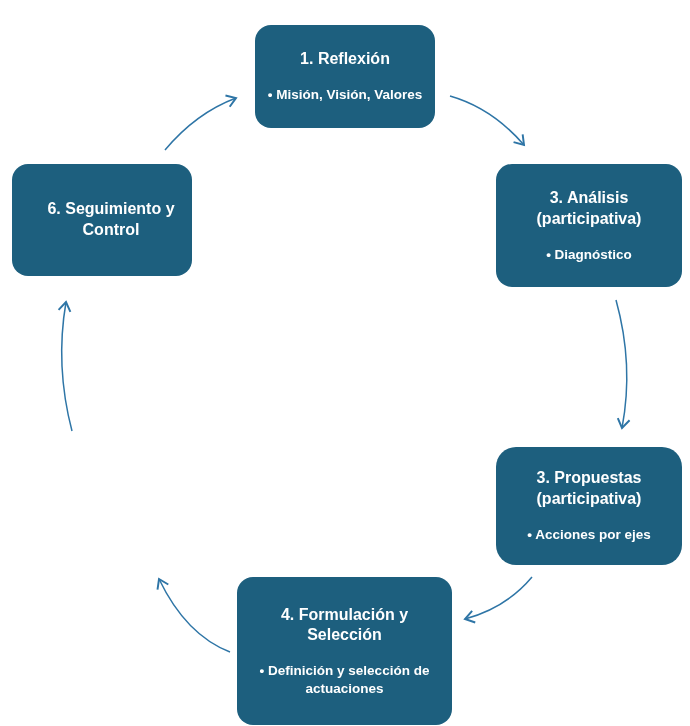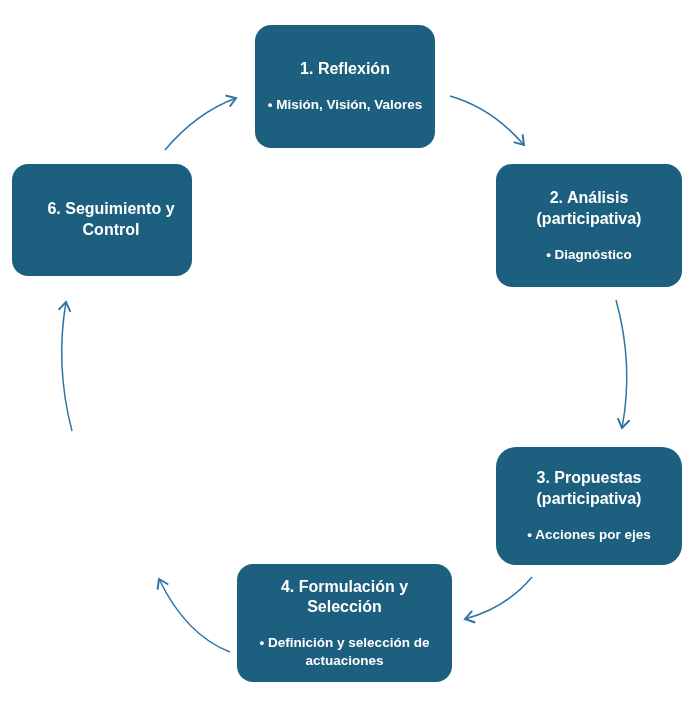--- a/index.html
+++ b/index.html
@@ -51,24 +51,24 @@
   .node-bullets{
     margin-top:14px;
   }
   .node-bullet{
     font-size:13.5px;
     font-weight:bold;
     line-height:1.3;
     margin-top:2px;
   }
   
-  .n1{left:255px; top:25px;  width:180px; height:123px;}
+  .n1{left:255px; top:25px;  width:180px; height:103px;}
   .n2{left:496px; top:164px; width:186px; height:123px;}
   .n3{left:496px; top:447px; width:186px; height:118px;border-radius:20px;}
-  .n4{left:237px; top:564px; width:215px; height:118px;}
+  .n4{left:237px; top:577px; width:215px; height:148px;}
   .n5{left:12px;  top:447px; width:180px; height:118px;}
   .n6{left:12px;  top:164px; width:180px; height:112px;padding-left:30px;}
 </style>
 </head>
 <body>
 
 <div class="canvas">
 
   <svg class="arrow-layer" viewBox="0 0 690 726" xmlns="http://www.w3.org/2000/svg">
     <defs>
@@ -85,21 +85,21 @@
   </svg>
 
   <div class="node n1">
     <div class="node-title">1. Reflexión</div>
     <div class="node-bullets">
       <div class="node-bullet">• Misión, Visión, Valores</div>
     </div>
   </div>
 
   <div class="node n2">
-    <div class="node-title">2. Análisis (participativa)</div>
+    <div class="node-title">3. Análisis (participativa)</div>
     <div class="node-bullets">
       <div class="node-bullet">• Diagnóstico</div>
     </div>
   </div>
 
   <div class="node n3">
     <div class="node-title">3. Propuestas (participativa)</div>
     <div class="node-bullets">
       <div class="node-bullet">• Acciones por ejes</div>
     </div>

